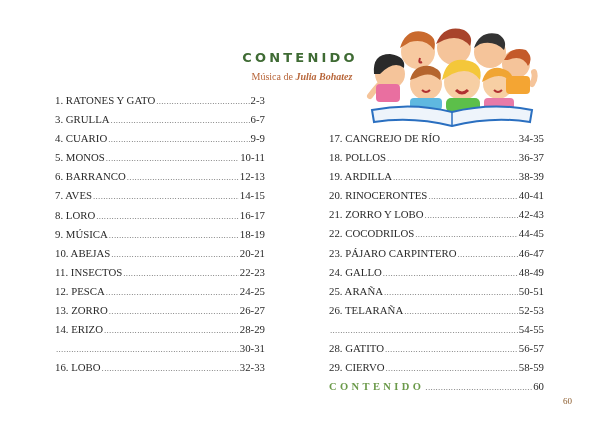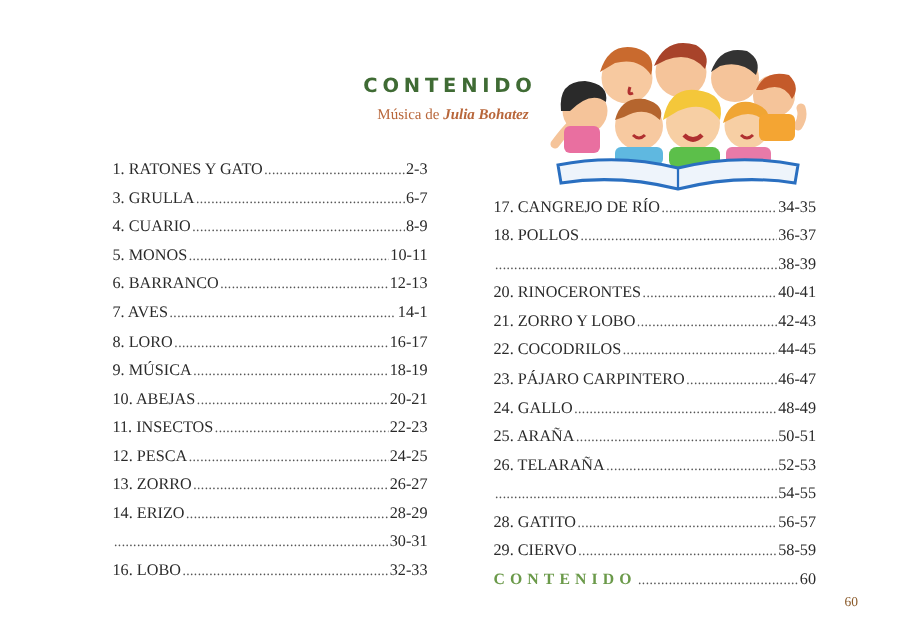--- a/index.html
+++ b/index.html
@@ -11,21 +11,21 @@
     position:absolute; left:240px; top:50px; width:120px; text-align:center;
     font-family:"DejaVu Sans", "Liberation Sans", sans-serif; font-weight:bold;
     font-size:13px; letter-spacing:3.2px; color:#3f6b34;
   }
   .subtitle {
     position:absolute; left:232px; top:71px; width:140px; text-align:center;
     font-size:10px; color:#b8663a; white-space:nowrap;
   }
   .subtitle i { font-weight:bold; font-style:italic; }
   .toc { position:absolute; }
-  .toc-left { left:55px; top:104px; width:210px;margin-left:20px; }
+  .toc-left { left:55px; top:91px; width:210px; }
   .toc-right { left:329px; top:129px; width:215px; }
   .row {
     display:flex; align-items:baseline; height:19.1px; font-size:10.8px; line-height:19.1px;
   }
   .row .label { white-space:nowrap; }
   .row .dots {
     flex:1; overflow:hidden; white-space:nowrap; margin:0 1px; color:#555;
     font-size:9px; letter-spacing:0.3px;
   }
   .row .dots::before {
@@ -93,36 +93,36 @@
       <span class="page">2-3</span>
     </div>
   <div class="row">
       <span class="label">3. GRULLA</span>
       <span class="dots"></span>
       <span class="page">6-7</span>
     </div>
   <div class="row">
       <span class="label">4. CUARIO</span>
       <span class="dots"></span>
-      <span class="page">8-9</span>
+      <span class="page">9-9</span>
     </div>
   <div class="row">
       <span class="label">5. MONOS</span>
       <span class="dots"></span>
       <span class="page">10-11</span>
     </div>
   <div class="row">
       <span class="label">6. BARRANCO</span>
       <span class="dots"></span>
       <span class="page">12-13</span>
     </div>
   <div class="row">
       <span class="label">7. AVES</span>
       <span class="dots"></span>
-      <span class="page">14-1</span>
+      <span class="page">14-15</span>
     </div>
   <div class="row">
       <span class="label">8. LORO</span>
       <span class="dots"></span>
       <span class="page">16-17</span>
     </div>
   <div class="row">
       <span class="label">9. MÚSICA</span>
       <span class="dots"></span>
       <span class="page">18-19</span>
@@ -168,20 +168,21 @@
       <span class="label">17. CANGREJO DE RÍO</span>
       <span class="dots"></span>
       <span class="page">34-35</span>
     </div>
   <div class="row">
       <span class="label">18. POLLOS</span>
       <span class="dots"></span>
       <span class="page">36-37</span>
     </div>
   <div class="row">
+      <span class="label">19. ARDILLA</span>
       <span class="dots"></span>
       <span class="page">38-39</span>
     </div>
   <div class="row">
       <span class="label">20. RINOCERONTES</span>
       <span class="dots"></span>
       <span class="page">40-41</span>
     </div>
   <div class="row">
       <span class="label">21. ZORRO Y LOBO</span>

